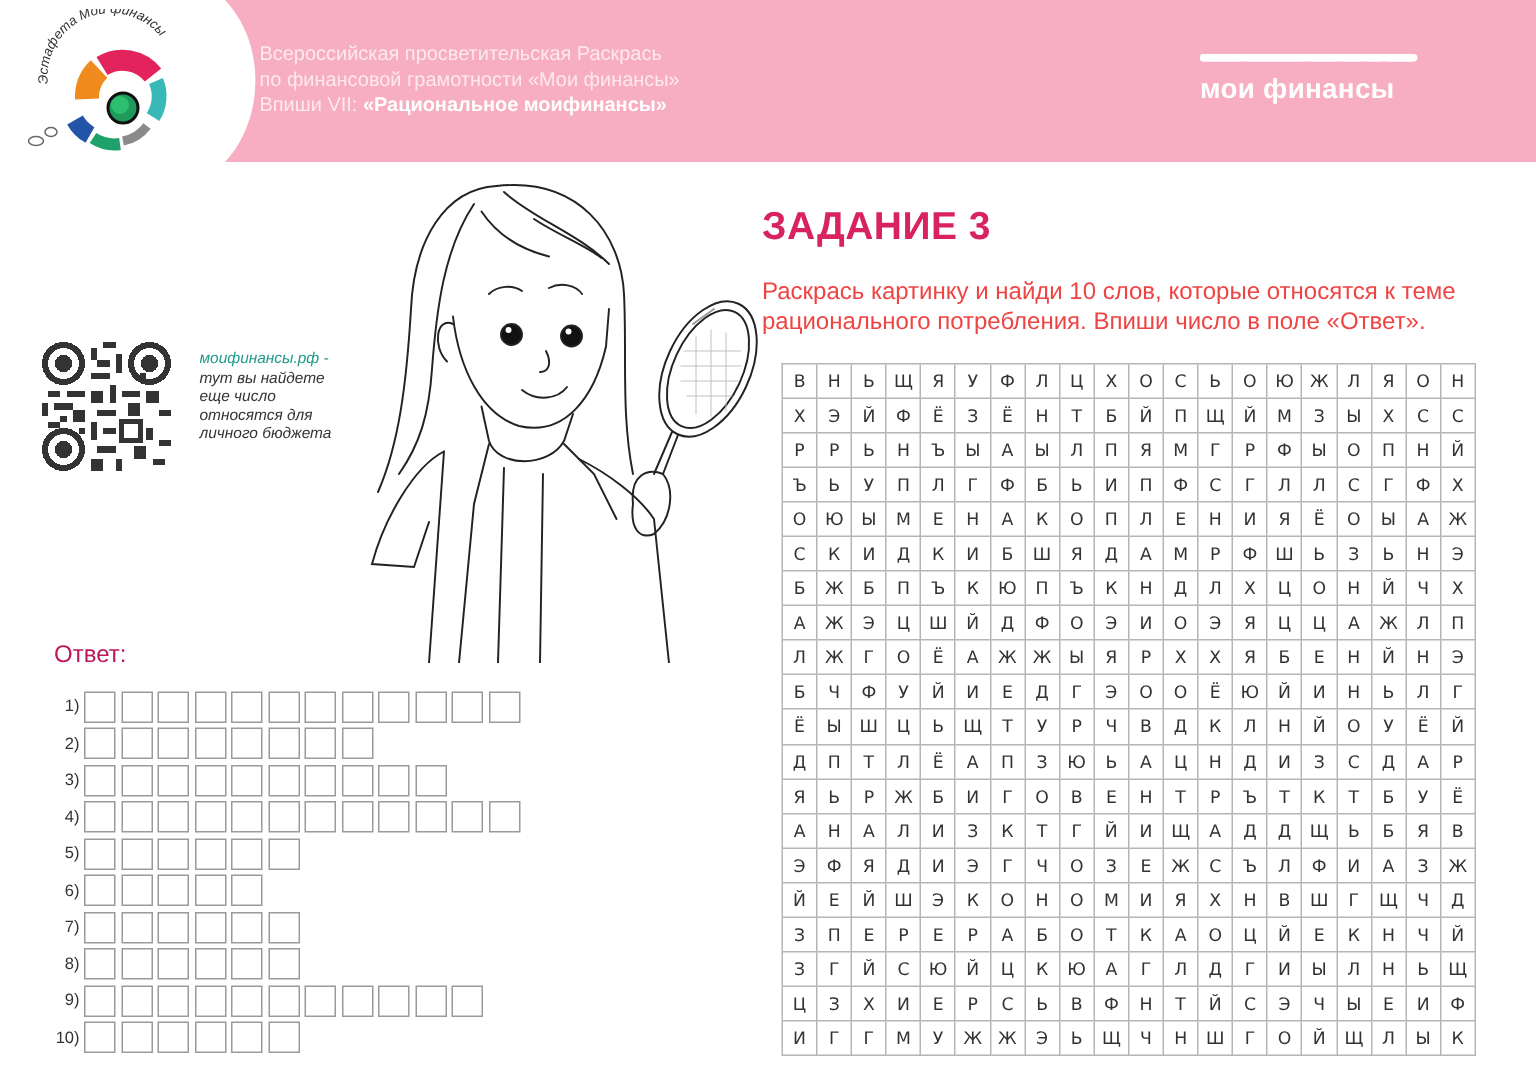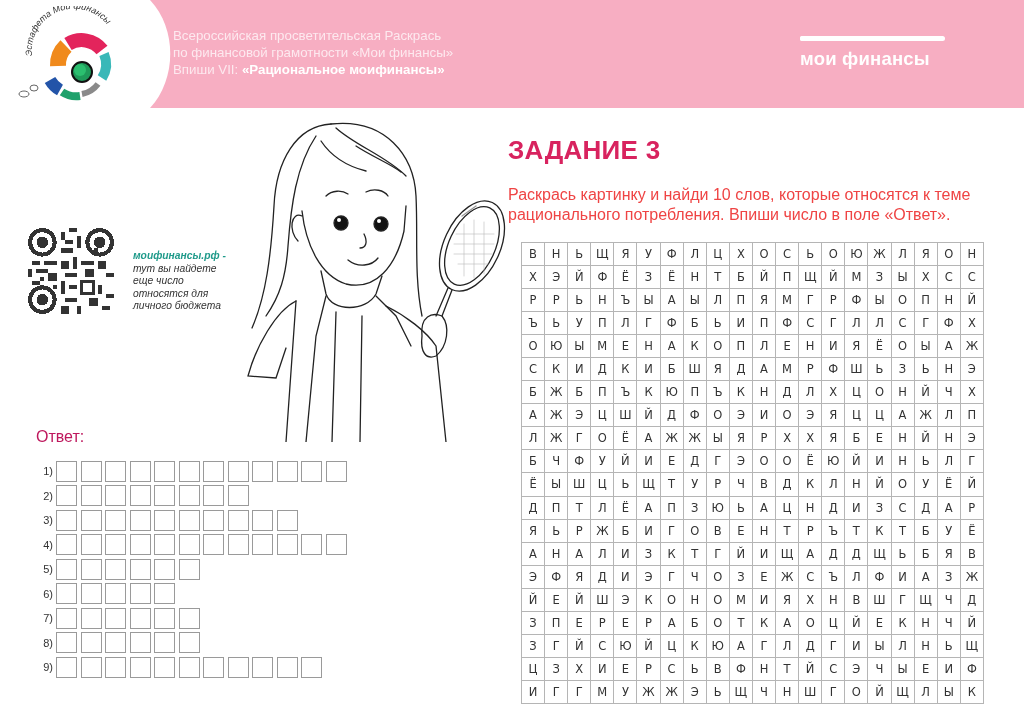--- a/index.html
+++ b/index.html
@@ -11,21 +11,21 @@
   .logo { position: absolute; left: 10px; top: 6px; width: 130px; height: 100px; }
   .header-text { position: absolute; left: 173px; top: 27px; color: #fde9ef; font-size: 13.3px; line-height: 17px; }
   .header-text b { font-weight: bold; color: #fff; }
   .brand { position: absolute; left: 800px; top: 36px; width: 145px; }
   .brand-bar { height: 5px; background: #fff; border-radius: 3px; margin-bottom: 7px; display: flex; gap: 2px; }
   .brand-bar span { background: #fff; height: 5px; border-radius: 2px; }
   .brand-name { color: #fff; font-weight: bold; font-size: 18.5px; letter-spacing: 0.2px; }
 
   .qr { position: absolute; left: 28px; top: 228px; width: 86px; height: 86px; }
   .qr-caption { position: absolute; left: 133px; top: 234px; font-size: 10.3px; line-height: 12.5px; font-style: italic; color: #333; }
-  .qr-caption .url { color: #1f9a8a; font-weight: bold; margin-top: 16px; }
+  .qr-caption .url { color: #1f9a8a; font-weight: normal; }
 
   .girl { position: absolute; left: 236px; top: 116px; width: 270px; height: 326px; }
 
   .task-title { position: absolute; left: 508px; top: 135px; color: #d8235f; font-weight: bold; font-size: 26px; letter-spacing: 0.3px; text-align: right; }
   .task-desc { position: absolute; left: 508px; top: 185px; width: 480px; font-size: 16px; line-height: 20px; color: #ef4444; }
 
   .grid { position: absolute; left: 521px; top: 242px; display: grid; grid-template-columns: repeat(20, 23.1px); grid-auto-rows: 23.05px; border-left: 1px solid #b5b5b5; border-top: 1px solid #b5b5b5; }
   .cell { border-right: 1px solid #b5b5b5; border-bottom: 1px solid #b5b5b5; display: flex; align-items: center; justify-content: center; font-size: 11.5px; color: #333; font-family: "DejaVu Sans", sans-serif; }
 
   .answer-label { position: absolute; left: 36px; top: 428px; font-size: 16px; color: #be185d; }
@@ -666,13 +666,22 @@
       <div class="box"></div>
       <div class="box"></div>
       <div class="box"></div>
       <div class="box"></div>
       <div class="box"></div>
       <div class="box"></div>
       <div class="box"></div>
       <div class="box"></div>
       <div class="box"></div>
     </div>
+    <div class="ans-row">
+      <span class="ans-num">10)</span>
+      <div class="box"></div>
+      <div class="box"></div>
+      <div class="box"></div>
+      <div class="box"></div>
+      <div class="box"></div>
+      <div class="box"></div>
+    </div>
   </div>
 
 </body></html>

